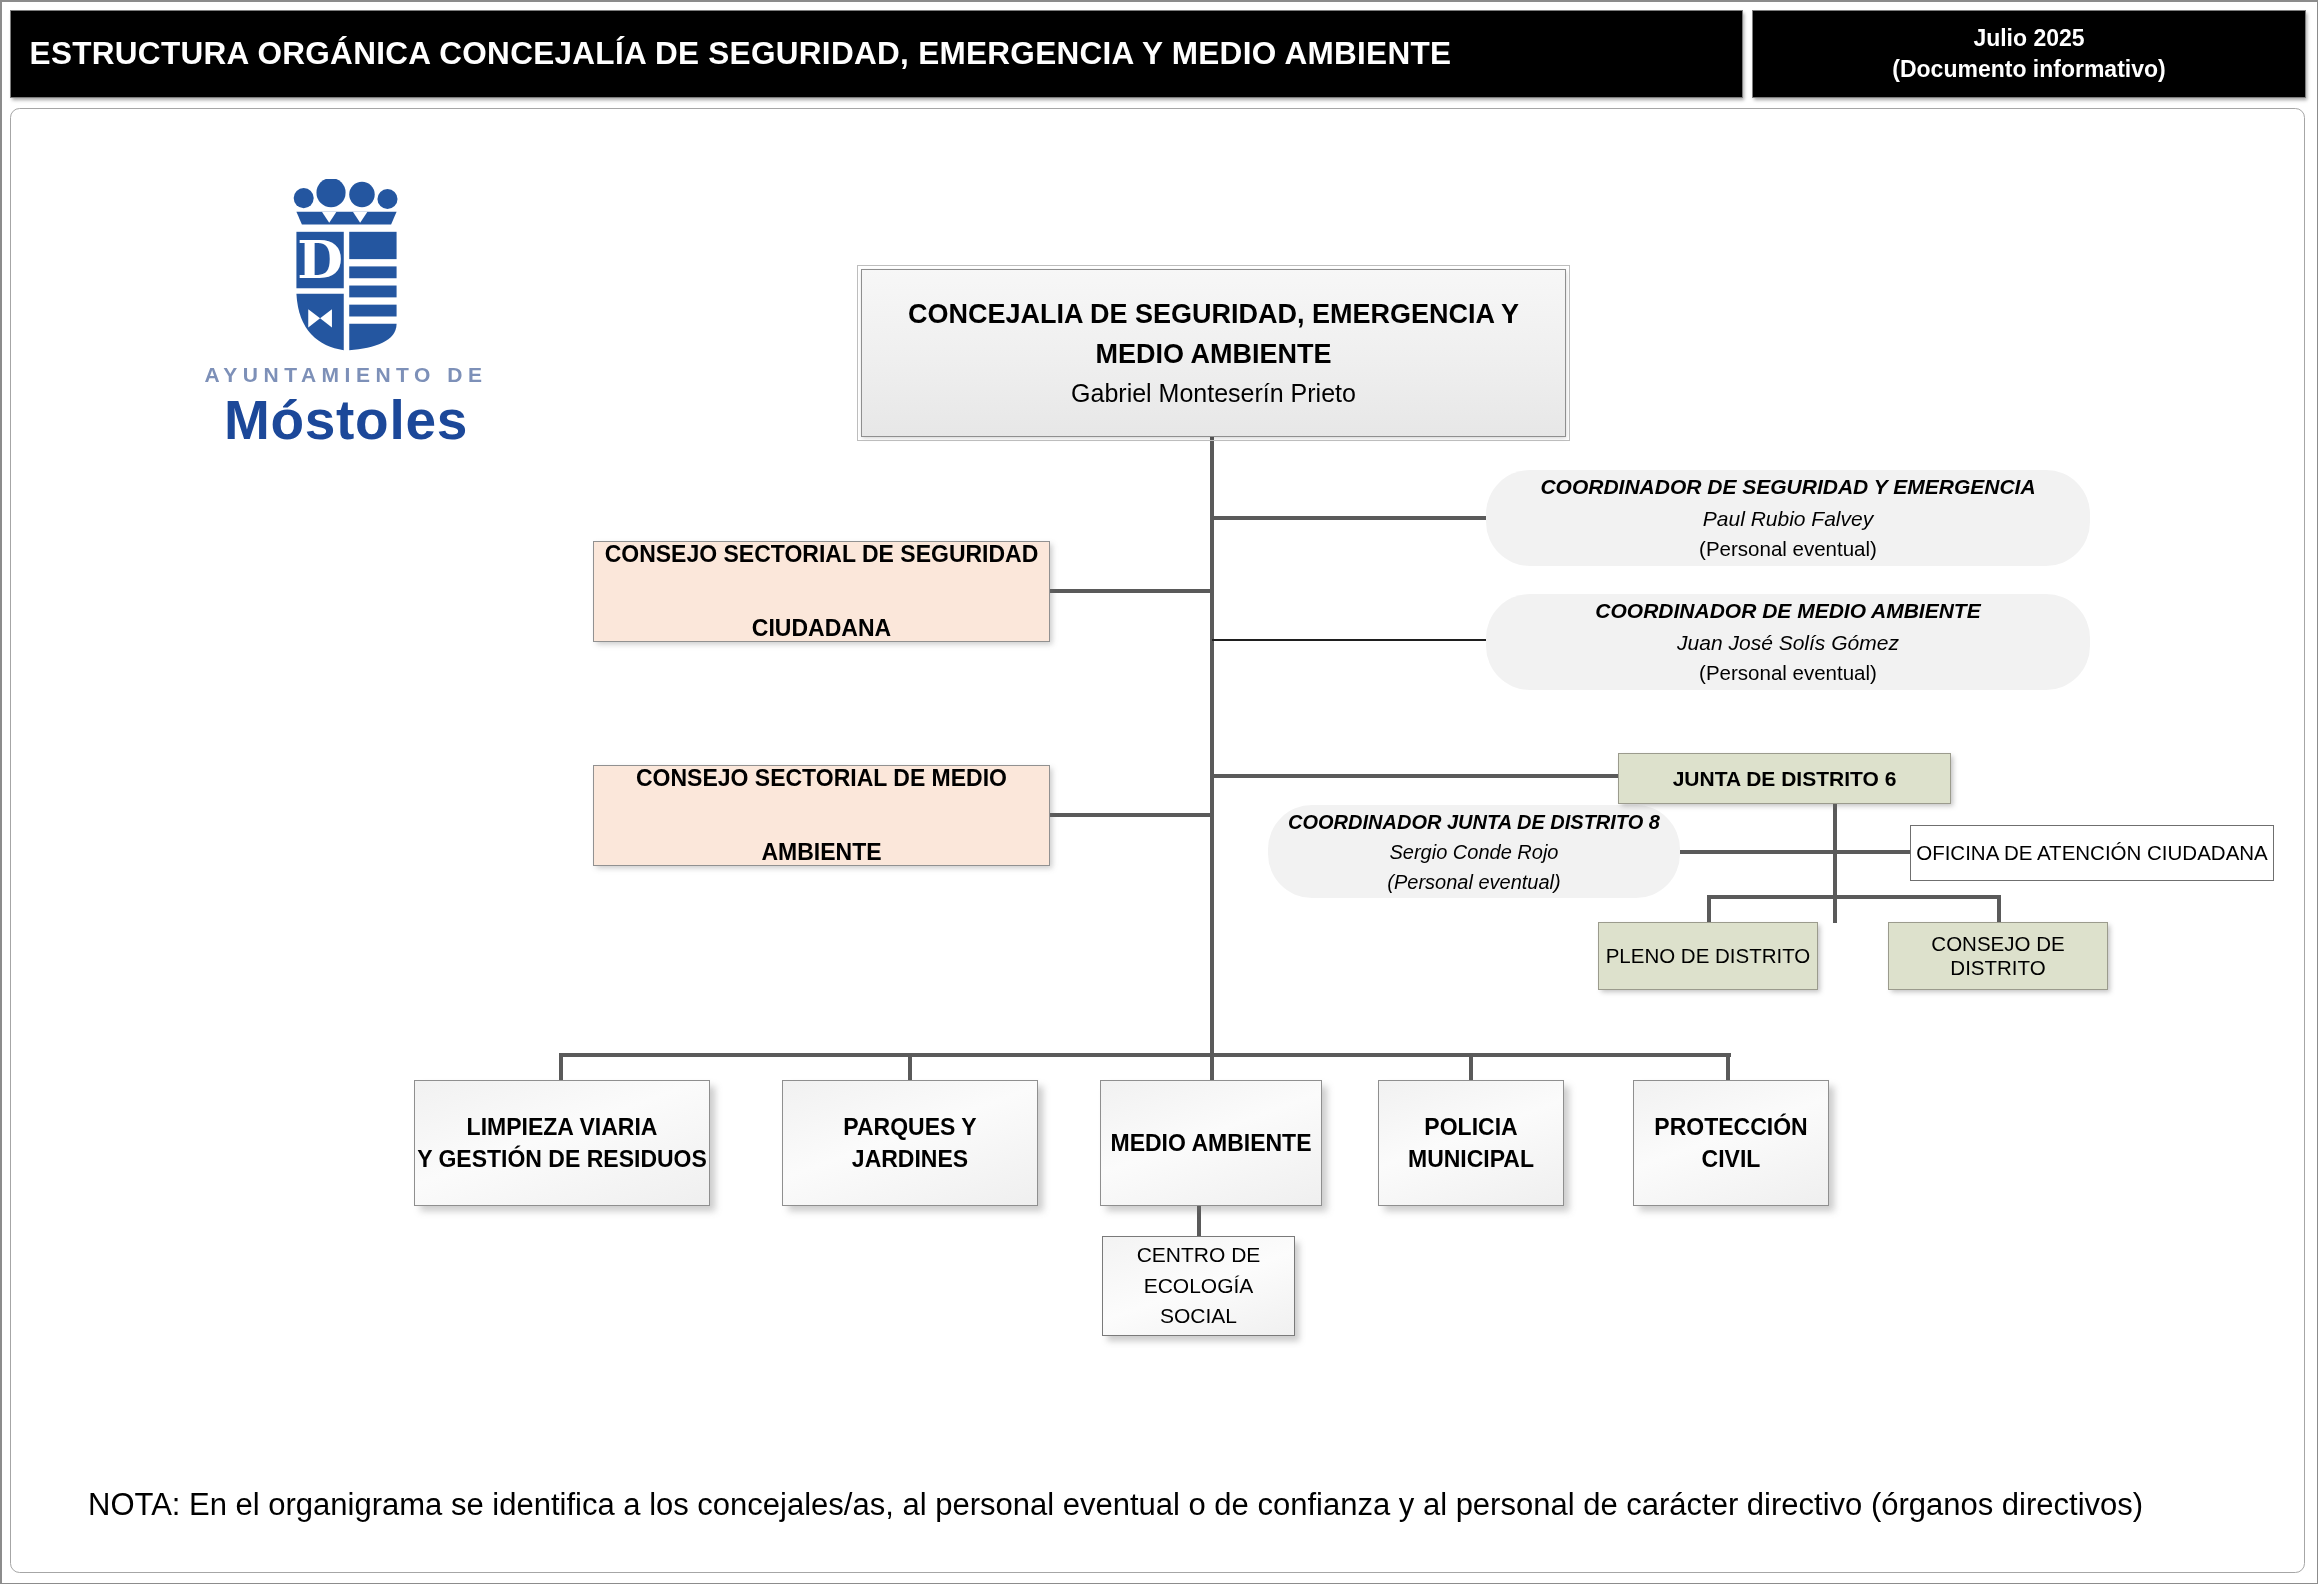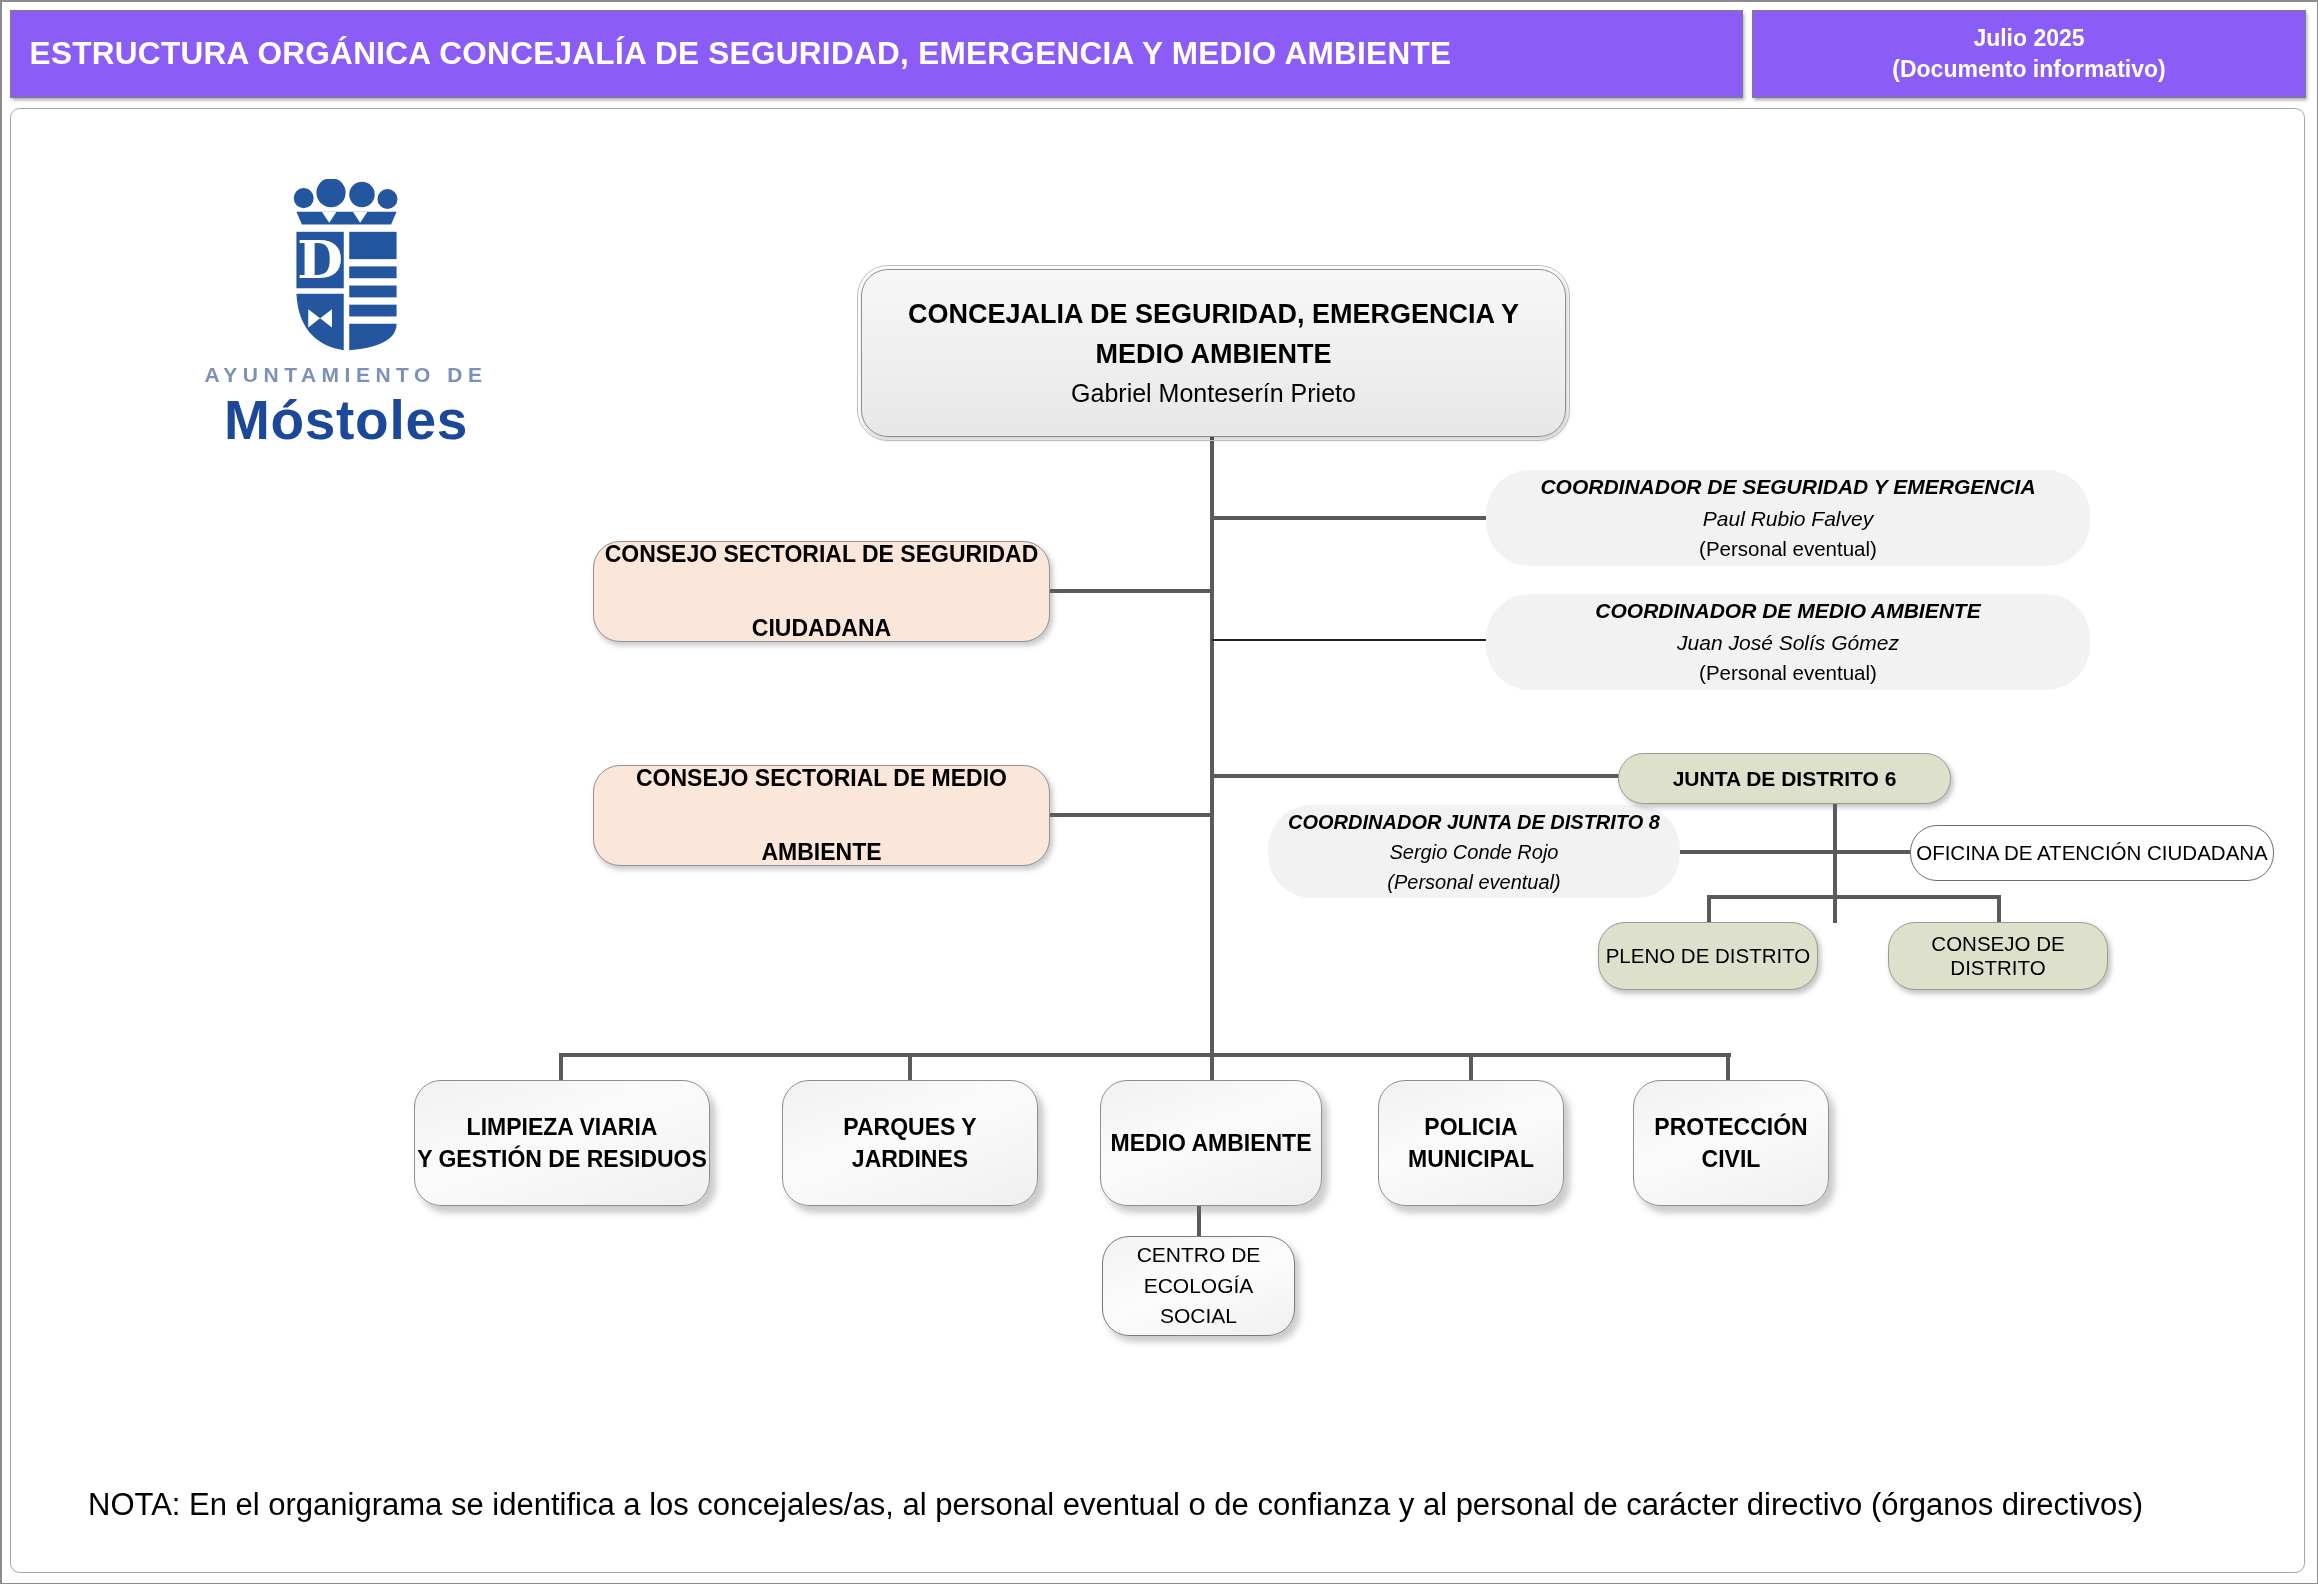--- a/index.html
+++ b/index.html
@@ -3,40 +3,40 @@
 <meta charset="utf-8">
 <style>
   html,body{margin:0;padding:0;}
   body{
     width:2319px;height:1585px;position:relative;background:#ffffff;
     font-family:"Liberation Sans",sans-serif;color:#000;
     -webkit-font-smoothing:antialiased;
   }
   .page-frame{position:absolute;left:0;top:0;width:2315px;height:1581px;border:2.1px solid #8c8c8c;}
   
-  .hdr{position:absolute;top:9.6px;height:88px;background:#8b5cf6;border:1.4px solid #7d7d7d;
+  .hdr{position:absolute;top:9.6px;height:88px;background:#000000;border:1.4px solid #7d7d7d;
        box-sizing:border-box;color:#fff;box-shadow:2.1px 2.7px 3.4px rgba(0,0,0,.35);}
   .hdr-left{left:9.6px;width:1733px;display:flex;align-items:center;padding-left:19px;
             font-size:31.5px;font-weight:bold;letter-spacing:0.3px;}
   .hdr-right{left:1752px;width:554px;display:flex;flex-direction:column;justify-content:center;
              text-align:center;font-weight:bold;font-size:23px;line-height:1.35;}
   
   .panel{position:absolute;left:9.6px;top:108px;width:2295px;height:1465px;background:#fff;
          border:1.4px solid #a6a6a6;border-radius:9.6px;box-sizing:border-box;}
   
   .logo{position:absolute;left:185px;top:179px;width:322px;text-align:center;}
   .logo svg{display:block;margin:0 auto;}
   .logo-inst{margin-top:11px;font-size:21px;font-weight:bold;letter-spacing:5.5px;color:#7d90b8;}
   .logo-city{margin-top:1.4px;font-size:55px;font-weight:bold;color:#1c4899;letter-spacing:0.7px;}
   
   .ln{position:absolute;background:#5a5a5a;}
   .ln-thin{background:#1f1f1f;}
   
   .box{position:absolute;display:flex;flex-direction:column;justify-content:center;align-items:center;
-       text-align:center;box-sizing:border-box;border-radius:27px;}
+       text-align:center;box-sizing:border-box;}
   .box div:empty{display:none;}
   .rootbox{background:linear-gradient(180deg,#f7f7f7 0%,#eeeeee 60%,#e7e7e7 100%);
            border:1.4px solid #8f8f8f;outline:0.7px solid #bdbdbd;outline-offset:3.4px;
            box-shadow:1.4px 2.1px 4.1px rgba(0,0,0,.18);}
   .rootbox .t{font-weight:bold;font-size:27px;line-height:1.5;}
   .rootbox .p{font-size:25px;line-height:1.5;}
   .peach{background:#fbe7da;border:1.4px solid #919191;box-shadow:2.7px 3.4px 5.5px rgba(110,110,110,.35);
          font-weight:bold;font-size:23px;line-height:1.45;gap:40px;}
   .pill{background:#f2f2f2;border-radius:44px;line-height:1.5;}
   .pill .t{font-weight:bold;font-style:italic;font-size:21px;}

